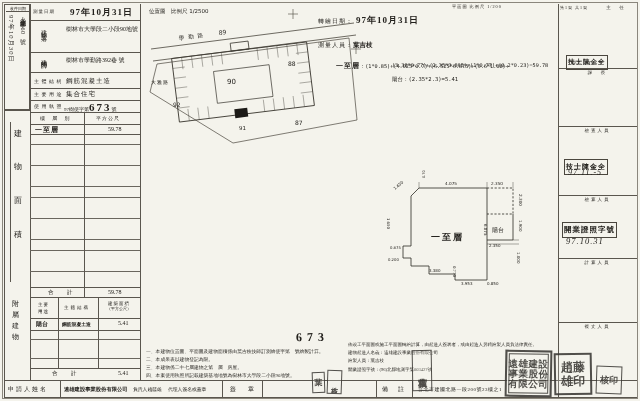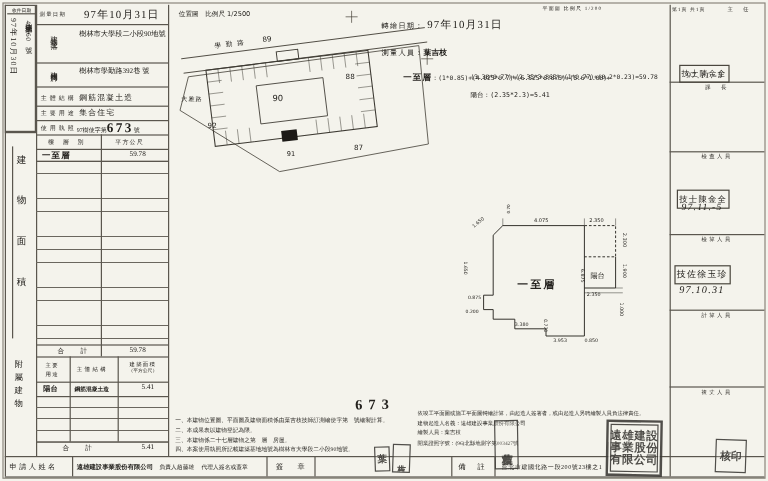--- a/index.html
+++ b/index.html
@@ -5,27 +5,27 @@
   html,body{margin:0;padding:0;}
   #doc{position:relative;width:640px;height:401px;background:#f4f3ec;overflow:hidden;
        font-family:"Liberation Serif","DejaVu Serif",serif;color:#23211d;}
   .abs{position:absolute;box-sizing:border-box;}
   .line{position:absolute;background:#5a564e;}
   .vlabel{writing-mode:vertical-lr;text-orientation:upright;}
   .vrl{writing-mode:vertical-rl;}
   .tiny{font-size:4.5px;letter-spacing:1px;}
   .lbl{font-size:5px;letter-spacing:2.5px;color:#2a2824;}
   .val{font-size:6.5px;}
-  .big-date{font-size:9px;font-weight:normal;letter-spacing:1px;}
+  .big-date{font-size:9px;font-weight:bold;letter-spacing:1px;}
   .note-line{font-size:4.8px;line-height:7.7px;white-space:nowrap;color:#2c2a26;}
   .meta-line{font-size:4.5px;line-height:7.4px;white-space:nowrap;color:#2c2a26;}
   .seal{position:absolute;box-sizing:border-box;border:1.4px solid #3a3834;color:#3a3834;
         display:flex;align-items:center;justify-content:center;text-align:center;
         font-weight:bold;overflow:hidden;opacity:.88;background:rgba(244,243,236,.25);}
-  .sigbox{border:.6px solid #4a463e;display:inline-block;padding:2px 1px;}
+  .sigbox{border:.6px solid #4a463e;display:inline-block;padding:2px 1px;font-weight:bold;}
   .hdrcell{font-size:4.5px;letter-spacing:2px;text-align:center;color:#2a2824;}
   svg text{fill:#25231f;font-family:"DejaVu Sans",sans-serif;}
   .mono{font-family:"DejaVu Sans Mono",monospace;}
 </style>
 </head>
 <body>
 
 <div id="doc">
 
   <div class="abs" style="left:2px;top:2px;width:636px;height:397px;border:1px solid #8a867c;"></div>
@@ -216,33 +216,36 @@
     <span class="sigbox" style="font-size:6.5px;letter-spacing:1px;">技士陳金全</span>
   </div>
   <div class="abs" style="left:572px;top:59px;font-size:7px;font-style:italic;letter-spacing:1px;">97.11.-5</div>
 
   <div class="abs" style="left:564px;top:155px;white-space:nowrap;">
     <span class="sigbox" style="font-size:7px;letter-spacing:1px;">技士陳金全</span>
   </div>
   <div class="abs" style="left:568px;top:168px;font-size:8px;font-style:italic;letter-spacing:1px;">97.11.-5</div>
 
   <div class="abs" style="left:562px;top:218px;white-space:nowrap;">
-    <span class="sigbox" style="font-size:7.5px;letter-spacing:1px;">技佐徐玉珍</span>
+    <span class="sigbox" style="font-size:7.5px;letter-spacing:1px;">開業證照字號</span>
   </div>
   <div class="abs" style="left:566px;top:236px;font-size:8.5px;font-style:italic;letter-spacing:1px;">97.10.31</div>
 
   <div class="seal" style="left:312px;top:372px;width:13px;height:21px;border-width:1px;transform:rotate(-2deg);">
     <span style="font-size:8px;">葉</span>
   </div>
   <div class="seal" style="left:327px;top:370px;width:15px;height:24px;border-width:1px;transform:rotate(2deg);">
     <span class="vrl" style="font-size:7px;">吉枝</span>
   </div>
   <div class="seal" style="left:412px;top:350px;width:20px;height:41px;border-width:1.2px;transform:rotate(-1deg);">
     <span class="vrl" style="font-size:9px;font-weight:bold;">葉吉枝</span>
   </div>
   <div class="seal" style="left:505px;top:350px;width:47px;height:47px;border-width:2px;box-shadow:inset 0 0 0 1.5px #f4f3ec,inset 0 0 0 2.5px #3a3834;transform:rotate(1deg);">
     <span style="display:block;width:41px;font-size:9.5px;line-height:10px;letter-spacing:.5px;">遠雄建設事業股份有限公司</span>
   </div>
+  <div class="seal" style="left:554px;top:353px;width:38px;height:42px;border-width:2px;transform:rotate(-1deg);">
+    <span style="display:block;width:28px;font-size:12px;line-height:14px;">趙藤雄印</span>
+  </div>
   <div class="seal" style="left:596px;top:366px;width:26px;height:28px;border-width:1.4px;transform:rotate(2deg);">
     <span style="font-size:9px;">核印</span>
   </div>
 
 </div>
 
 </body></html>

